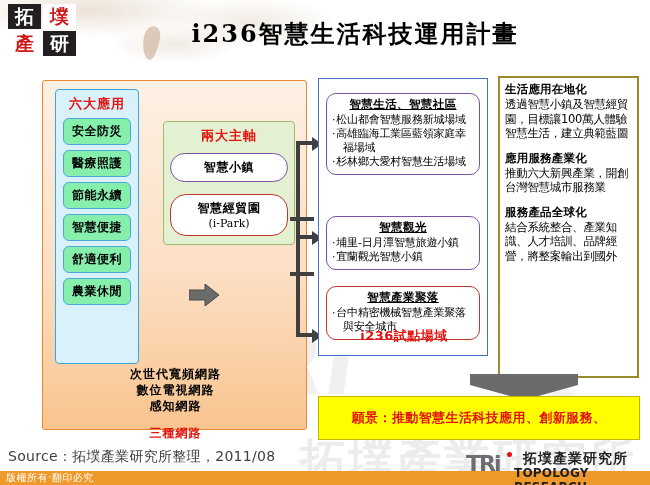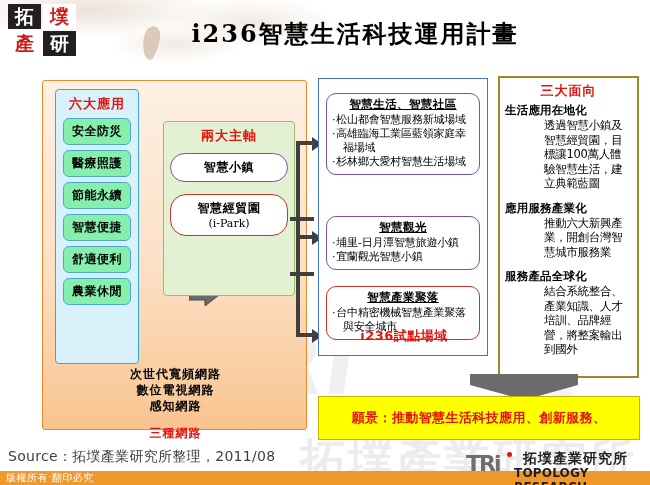--- a/index.html
+++ b/index.html
@@ -77,21 +77,21 @@
     font-size: 13px; font-weight: bold; color: #e4130e; text-align: center;
     letter-spacing: 1px; margin-top: 5px; white-space: nowrap;
   }
   .app-box {
     width: 68px; height: 27px; margin: 5px auto 0 auto;
     border: 1.4px solid #4aa8d8; border-radius: 6px; background: #86efac;
     font-size: 12px; font-weight: bold; color: #000;
     display: flex; align-items: center; justify-content: center; letter-spacing: .5px;
   }
   .col-two {
-    position: absolute; left: 120px; top: 40px; width: 132px; height: 175px;
+    position: absolute; left: 120px; top: 40px; width: 132px; height: 124px;
     border: 1.2px solid #9bbd6a; border-radius: 4px;
     background: #e4f0d2;
   }
   .axis-box {
     width: 118px; margin: 8px auto 0 auto; padding: 5px 0 5px 0;
     border-radius: 16px; background: #fff; text-align: center;
   }
   .axis-box.purple { border: 1.6px solid #7a52a1; }
   .axis-box.red    { border: 1.6px solid #c0352c; margin-top: 12px; }
   .axis-cn { font-size: 12px; font-weight: bold; color: #000; letter-spacing: .6px; }
@@ -140,21 +140,21 @@
   
   .panel-c {
     position: absolute; left: 498px; top: 76px; width: 141px; height: 302px;
     border: 2px solid #9a8b2a; background: #ffffff; padding: 4px 5px;
   }
   .aspect-head {
     font-size: 13px; font-weight: bold; color: #e4130e; text-align: center;
     letter-spacing: 1px; margin-bottom: 3px;
   }
   .aspect-title { font-size: 11.5px; font-weight: bold; color: #000; letter-spacing: .2px; }
-  .aspect-body { font-size: 11.5px; color: #000; line-height: 14.5px; letter-spacing: -.3px; margin-left: 39px; }
+  .aspect-body { font-size: 11.5px; color: #000; line-height: 14.5px; letter-spacing: -.3px; }
   .aspect-group { margin-bottom: 10px; }
 
   
   .chev-down {
     position: absolute; left: 470px; top: 374px; width: 108px; height: 26px;
     background: #6b6b6b;
     clip-path: polygon(0 0, 100% 0, 100% 42%, 50% 100%, 0 42%);
   }
   .vision {
     position: absolute; left: 318px; top: 396px; width: 322px; height: 44px;
@@ -283,21 +283,20 @@
       <div class="pilot-item">宜蘭觀光智慧小鎮</div>
     </div>
     <div class="pilot-box p3">
       <div class="pilot-title">智慧產業聚落</div>
       <div class="pilot-item">台中精密機械智慧產業聚落與安全城市</div>
     </div>
     <div class="pilot-foot">i236試點場域</div>
   </div>
 
   <div class="panel-c">
-    <div class="aspect-head">三大面向</div>
     <div class="aspect-group">
       <div class="aspect-title">生活應用在地化</div>
       <div class="aspect-body">透過智慧小鎮及智慧經貿園，目標讓100萬人體驗智慧生活，建立典範藍圖</div>
     </div>
     <div class="aspect-group">
       <div class="aspect-title">應用服務產業化</div>
       <div class="aspect-body">推動六大新興產業，開創台灣智慧城市服務業</div>
     </div>
     <div class="aspect-group">
       <div class="aspect-title">服務產品全球化</div>

